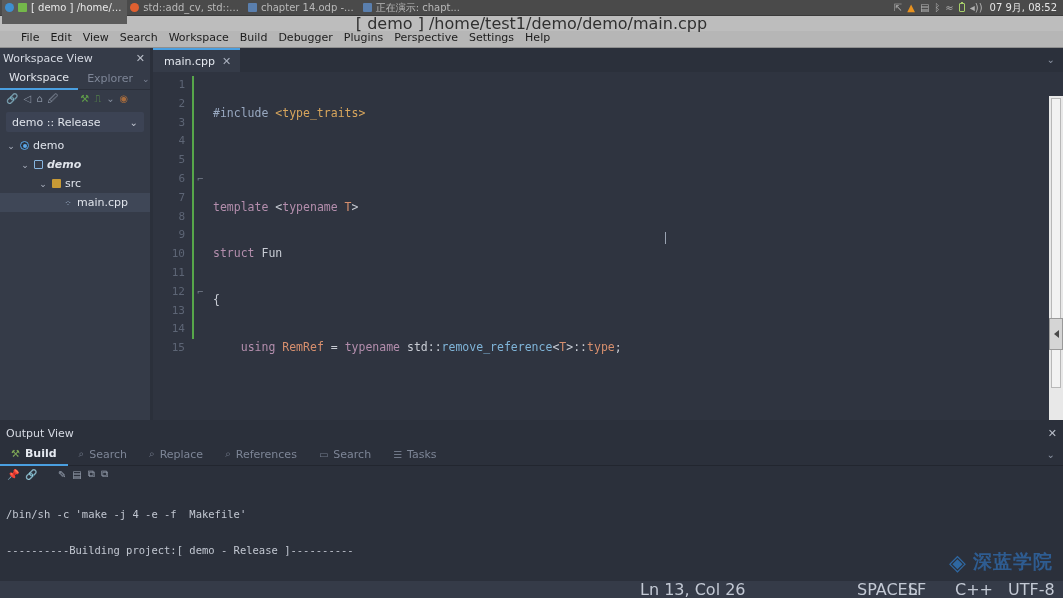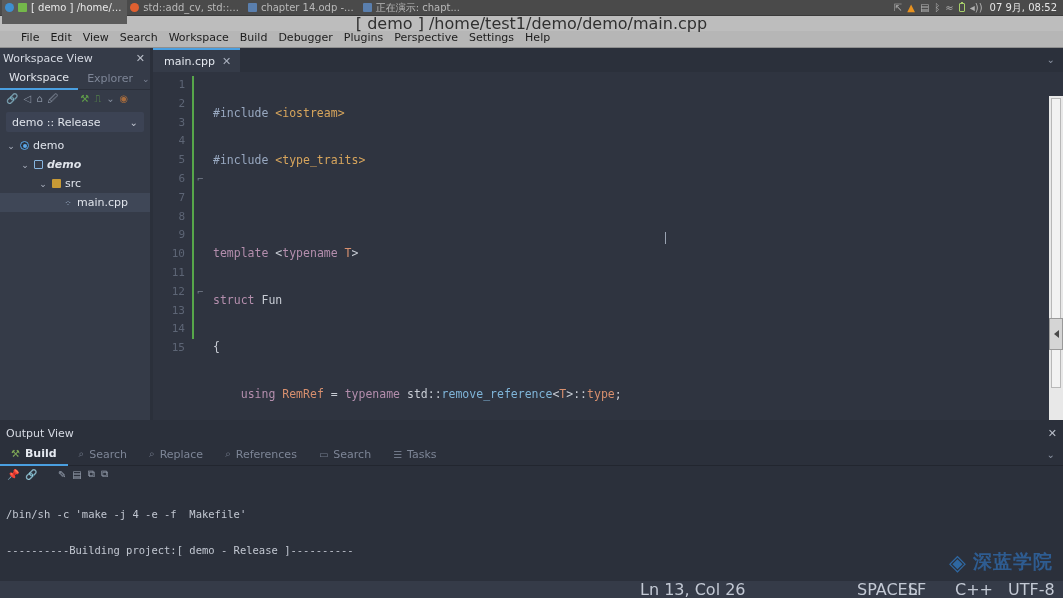--- a/index.html
+++ b/index.html
@@ -352,21 +352,20 @@
           <div></div>
           <div></div>
           <div></div>
           <div></div>
           <div>⌐</div>
           <div></div>
           <div></div>
           <div></div>
         </div>
         <div class="code">
-          <div class="ln"><span class="pp">#include</span> <span class="hdr">&lt;iostream&gt;</span></div>
           <div class="ln"><span class="pp">#include</span> <span class="hdr">&lt;type_traits&gt;</span></div>
           <div class="ln"></div>
           <div class="ln"><span class="kw">template</span> <span class="pl">&lt;</span><span class="kw">typename</span> <span class="typ">T</span><span class="pl">&gt;</span></div>
           <div class="ln"><span class="kw">struct</span> <span class="id">Fun</span></div>
           <div class="ln"><span class="pl">{</span></div>
           <div class="ln">    <span class="kw">using</span> <span class="typ">RemRef</span> <span class="pl">=</span> <span class="kw">typename</span> <span class="id">std</span><span class="pl">::</span><span class="fn">remove_reference</span><span class="pl">&lt;</span><span class="typ">T</span><span class="pl">&gt;::</span><span class="typ">type</span><span class="pl">;</span></div>
           
           
           
           

